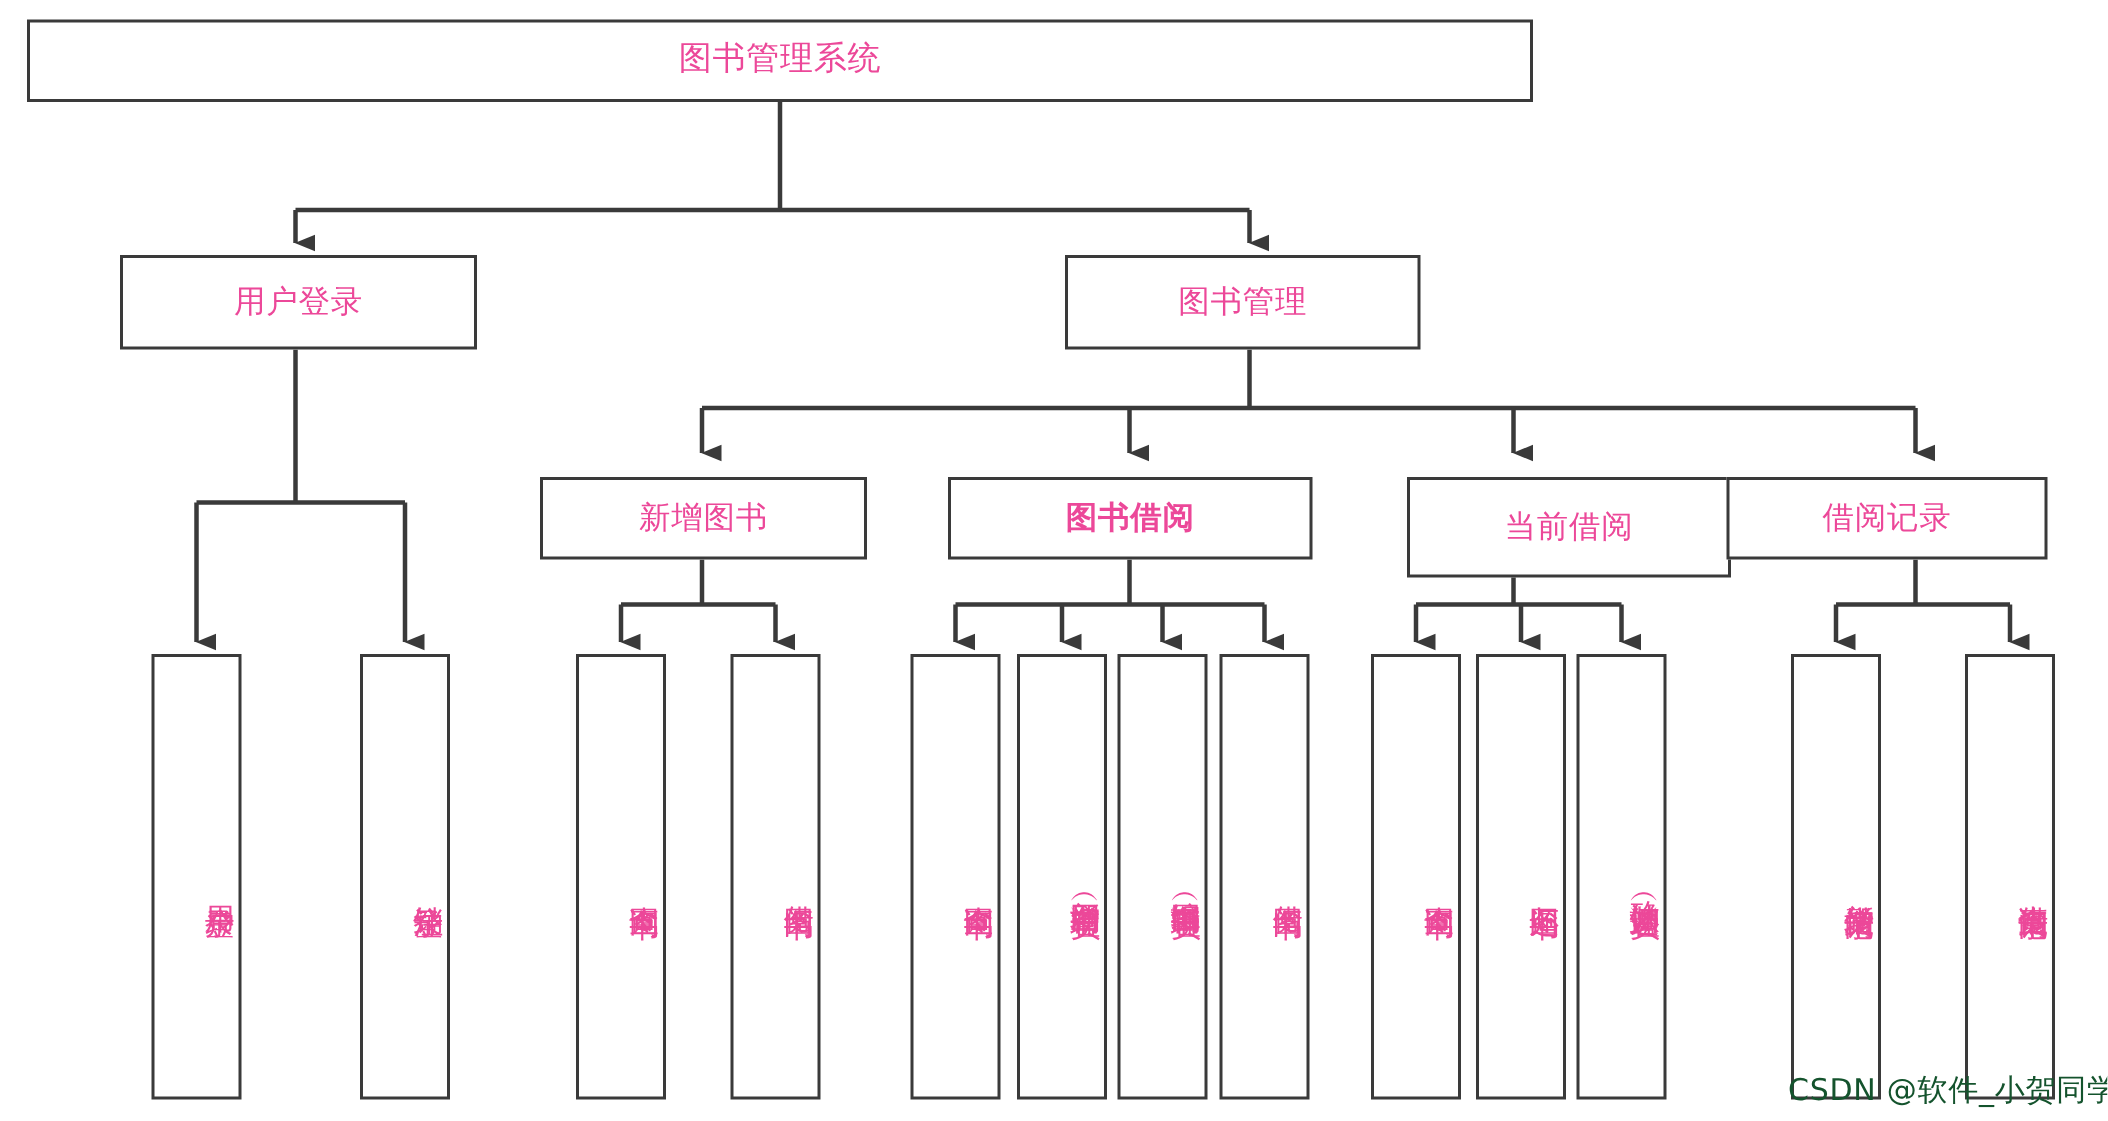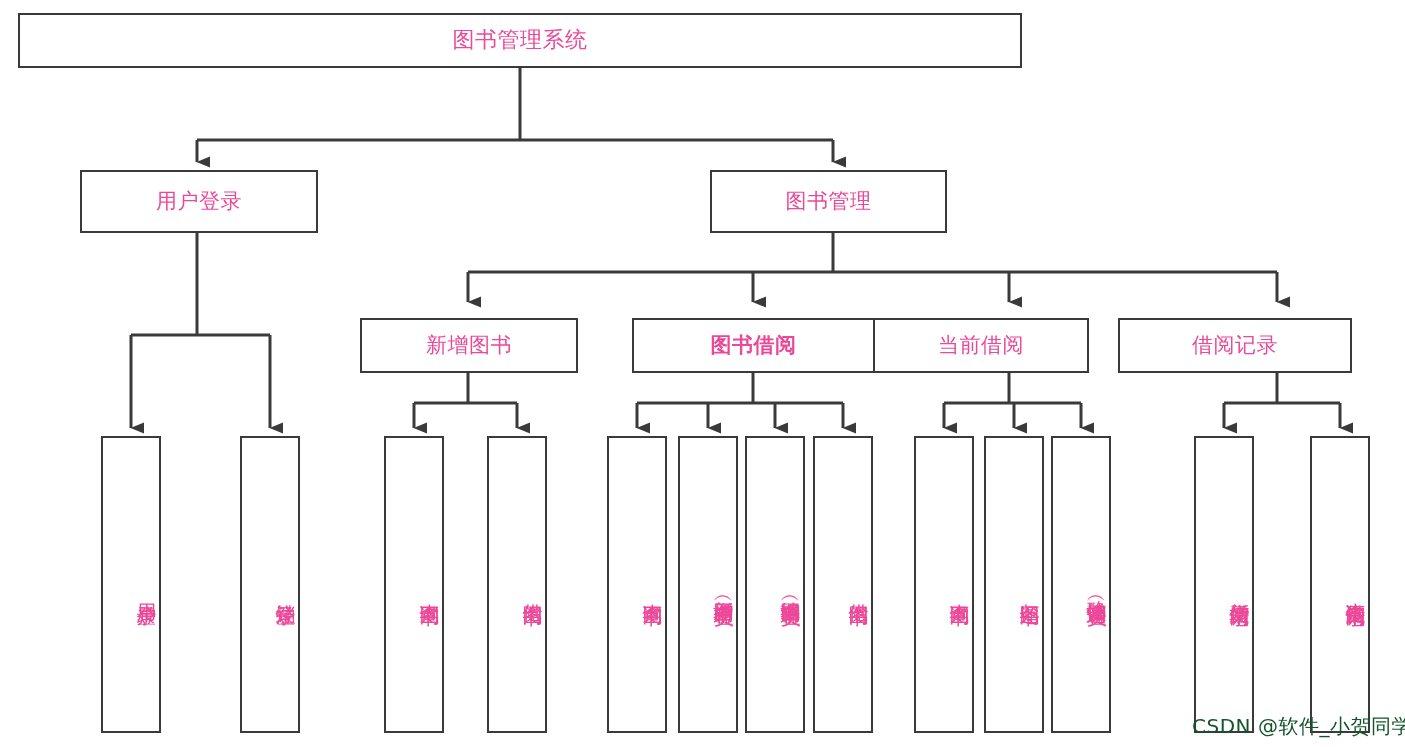--- a/index.html
+++ b/index.html
@@ -135,25 +135,25 @@
   </div>
 
   <div class="node horiz" style="left:360px; top:318px; width:218px; height:55px;">
     <span>新增图书</span>
   </div>
 
   <div class="node horiz" style="left:632px; top:318px; width:243px; height:55px;font-weight:bold;">
     <span>图书借阅</span>
   </div>
 
-  <div class="node horiz" style="left:873px; top:318px; width:216px; height:55px;">
+  <div class="node horiz" style="left:938px; top:318px; width:216px; height:67px;">
     <span>当前借阅</span>
   </div>
 
-  <div class="node horiz" style="left:1118px; top:318px; width:234px; height:55px;">
+  <div class="node horiz" style="left:1151px; top:318px; width:214px; height:55px;">
     <span>借阅记录</span>
   </div>
 
   <div class="node vert" style="left:101px; top:436px; width:60px; height:297px;">
     <span class="vtext">用户登录</span>
   </div>
 
   <div class="node vert" style="left:240px; top:436px; width:60px; height:297px;">
     <span class="vtext">注销登录</span>
   </div>

